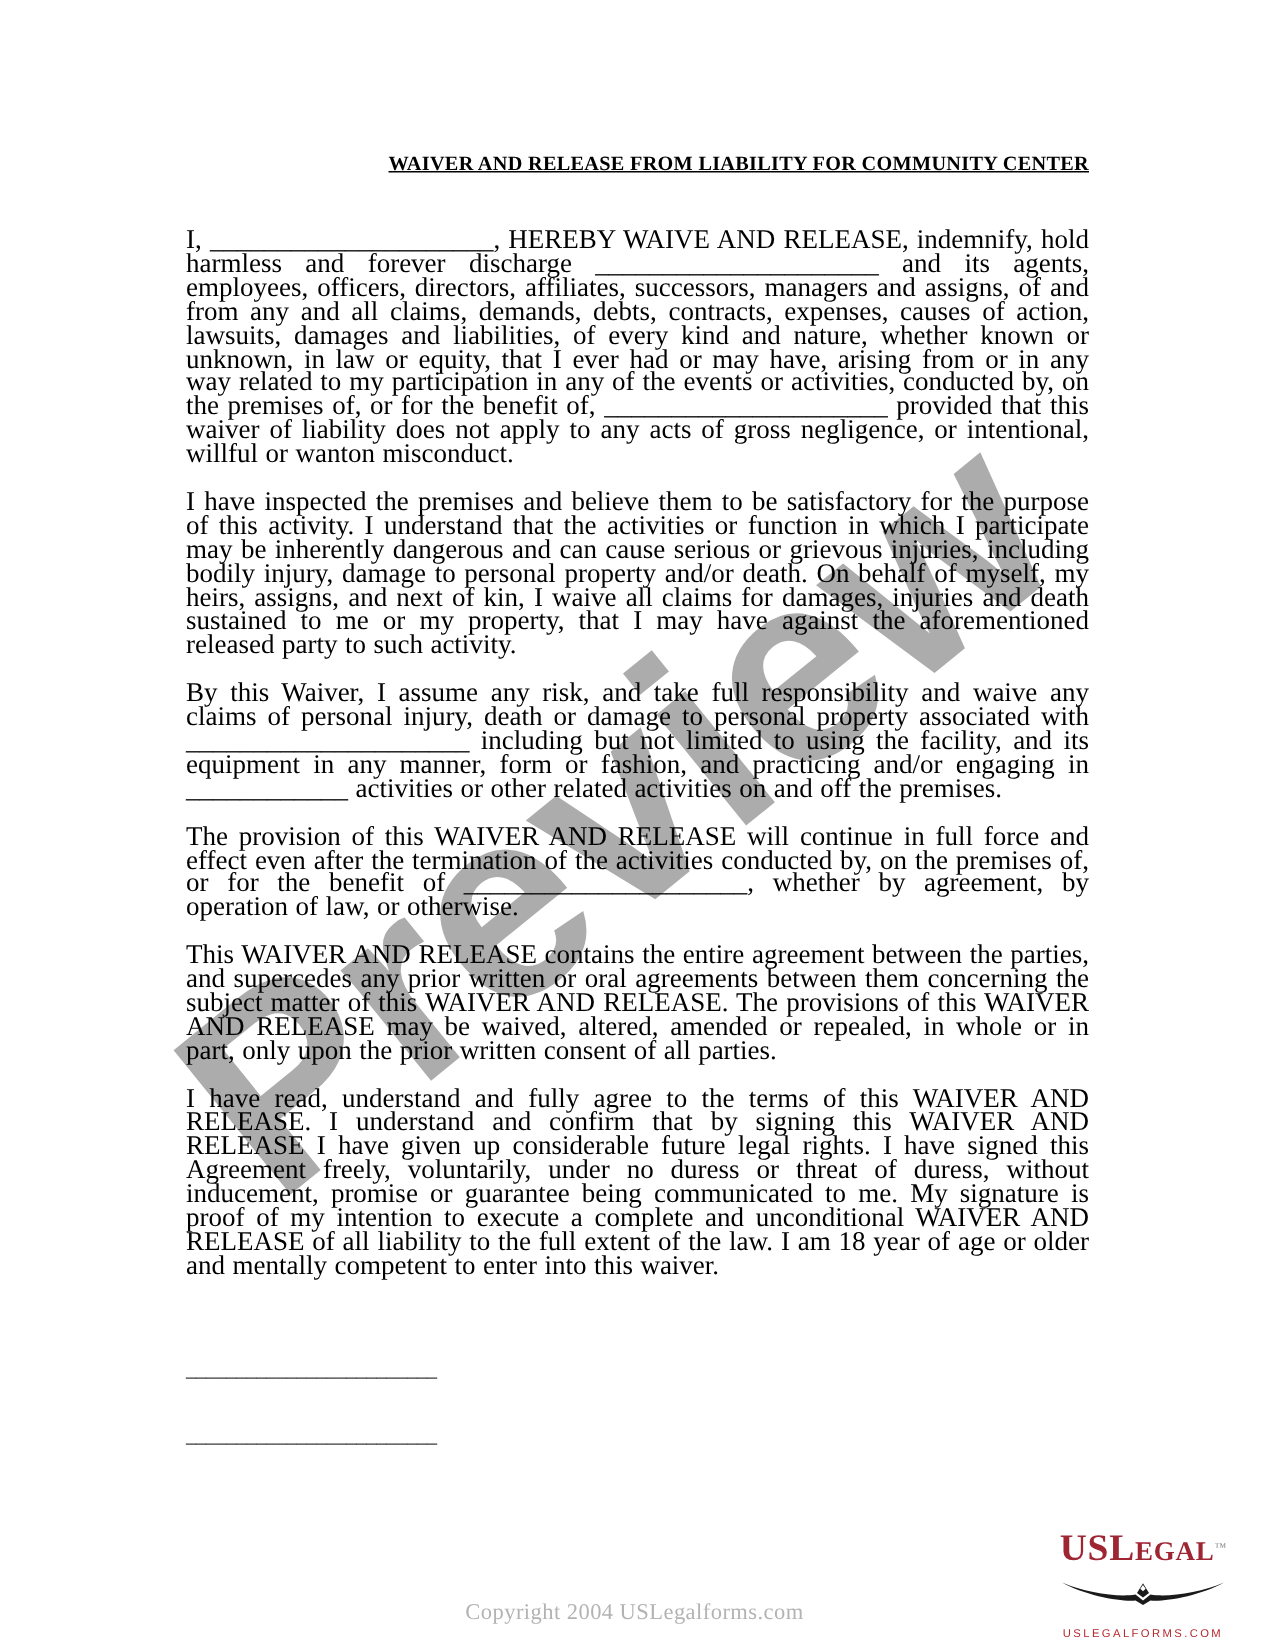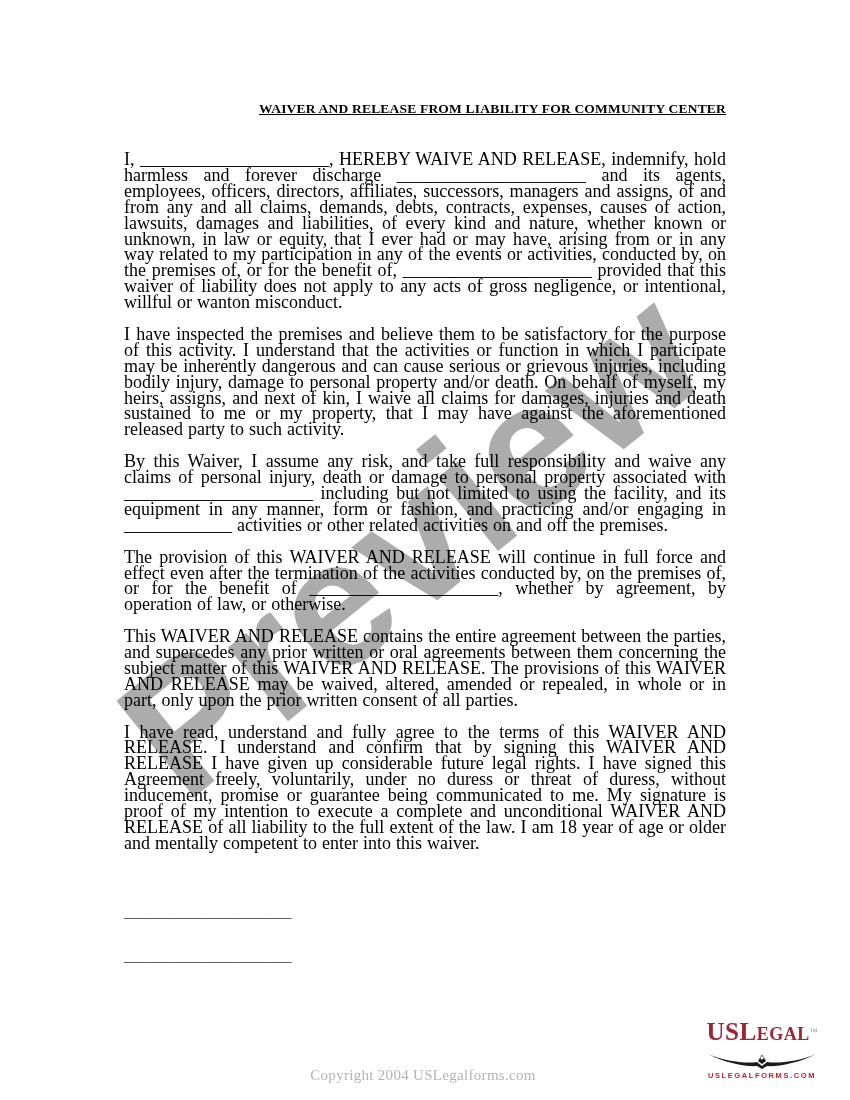--- a/index.html
+++ b/index.html
@@ -96,24 +96,24 @@
   .logo-brand .tm {
     font-size: 8px;
     color: #8a8a8a;
     vertical-align: super;
     font-weight: 400;
   }
   .logo-eagle { display: block; margin: 0 auto; }
   .logo-site {
     font-family: "Liberation Sans", sans-serif;
     font-size: 7.5px;
-    font-weight: 700;
+    font-weight: 400;
     letter-spacing: 1.6px;
     color: #b5282d;
-    margin-top: 2px;
+    margin-top: 14px;
   }
 </style>
 </head>
 <body>
 
 <div class="page">
 
   <div class="watermark">Preview</div>
 
   <div class="content">

